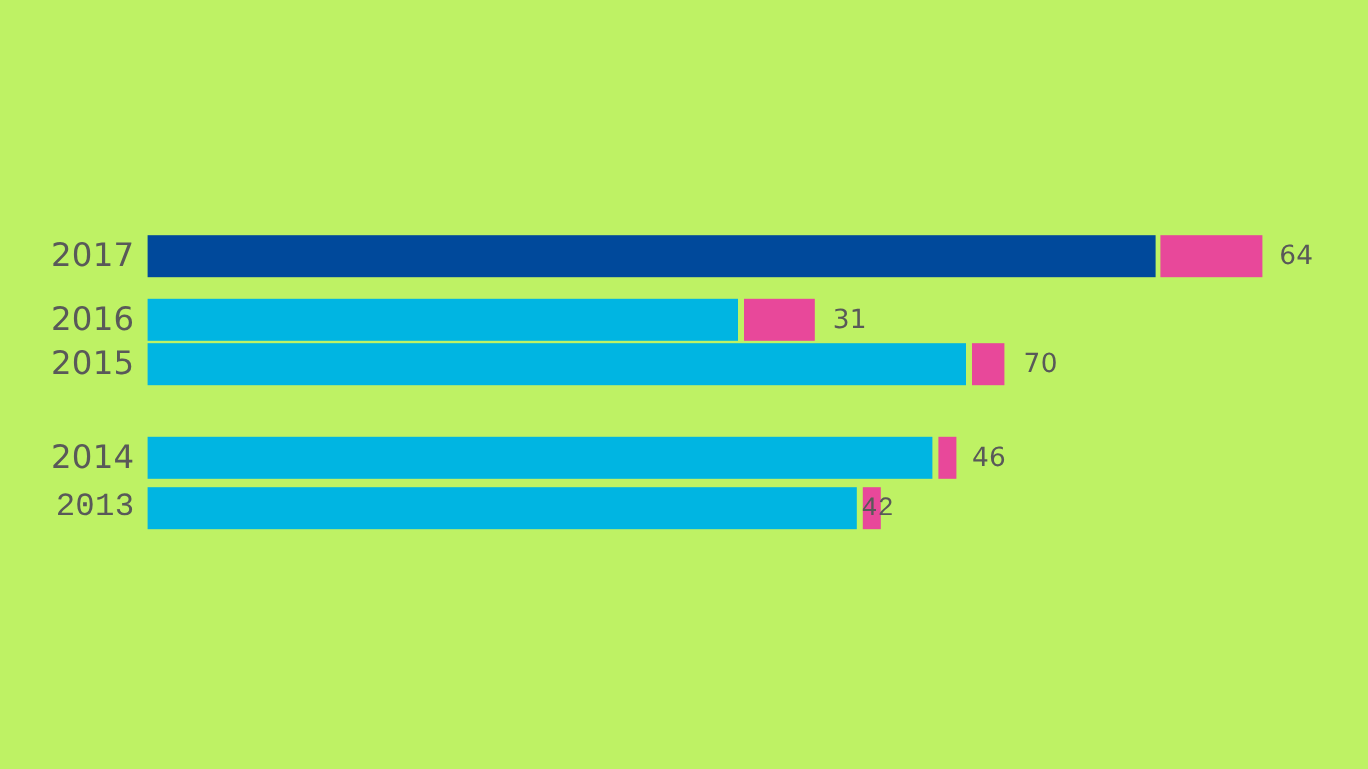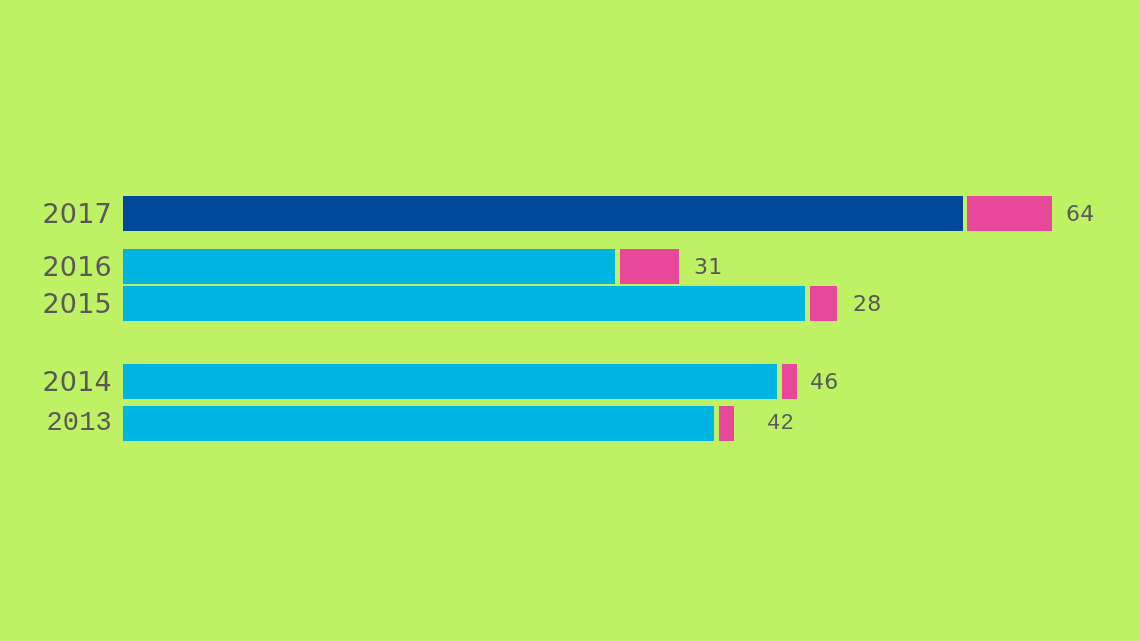--- a/index.html
+++ b/index.html
@@ -86,31 +86,31 @@
       <span class="cat-label" style="color: rgb(89, 89, 89);">2016</span>
       <div class="seg seg-base" style="left: 123px; width: 492px; background: rgb(0, 181, 226);"></div>
       <div class="seg seg-delta" style="left: 620px; width: 59px; background: rgb(232, 72, 154);"></div>
       <span class="value-label" style="left: 694px; color: rgb(89, 89, 89);">31</span>
     </div>
 
     <div class="bar-row" style="top: 286px;">
       <span class="cat-label" style="color: rgb(89, 89, 89);">2015</span>
       <div class="seg seg-base" style="left: 123px; width: 682px; background: rgb(0, 181, 226);"></div>
       <div class="seg seg-delta" style="left: 810px; width: 27px; background: rgb(232, 72, 154);"></div>
-      <span class="value-label" style="left: 853px; color: rgb(89, 89, 89);">28</span>
+      <span class="value-label" style="left: 853px; color: rgb(89, 89, 89);">70</span>
     </div>
 
     <div class="bar-row" style="top: 364px;">
       <span class="cat-label" style="color: rgb(89, 89, 89);">2014</span>
       <div class="seg seg-base" style="left: 123px; width: 654px; background: rgb(0, 181, 226);"></div>
       <div class="seg seg-delta" style="left: 782px; width: 15px; background: rgb(232, 72, 154);"></div>
       <span class="value-label" style="left: 810px; color: rgb(89, 89, 89);">46</span>
     </div>
 
     <div class="bar-row" style="top: 406px; font-family: Liberation Mono, monospace;">
       <span class="cat-label" style="color: rgb(89, 89, 89);">2013</span>
       <div class="seg seg-base" style="left: 123px; width: 591px; background: rgb(0, 181, 226);"></div>
       <div class="seg seg-delta" style="left: 719px; width: 15px; background: rgb(232, 72, 154);"></div>
-      <span class="value-label" style="left: 767px; color: rgb(89, 89, 89); text-align: center;">42</span>
+      <span class="value-label" style="left: 718px; color: rgb(89, 89, 89); text-align: center;">42</span>
     </div>
 
   </div>
 </div>
 
 </body></html>

